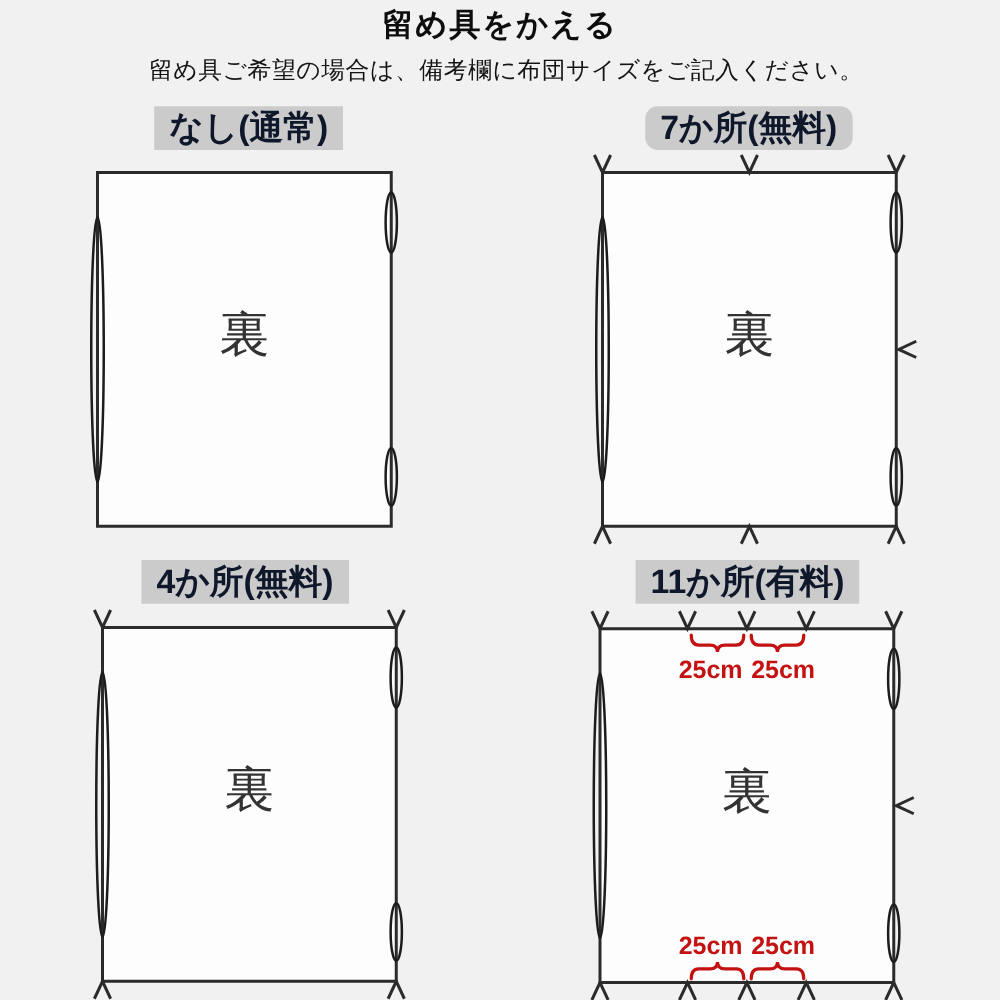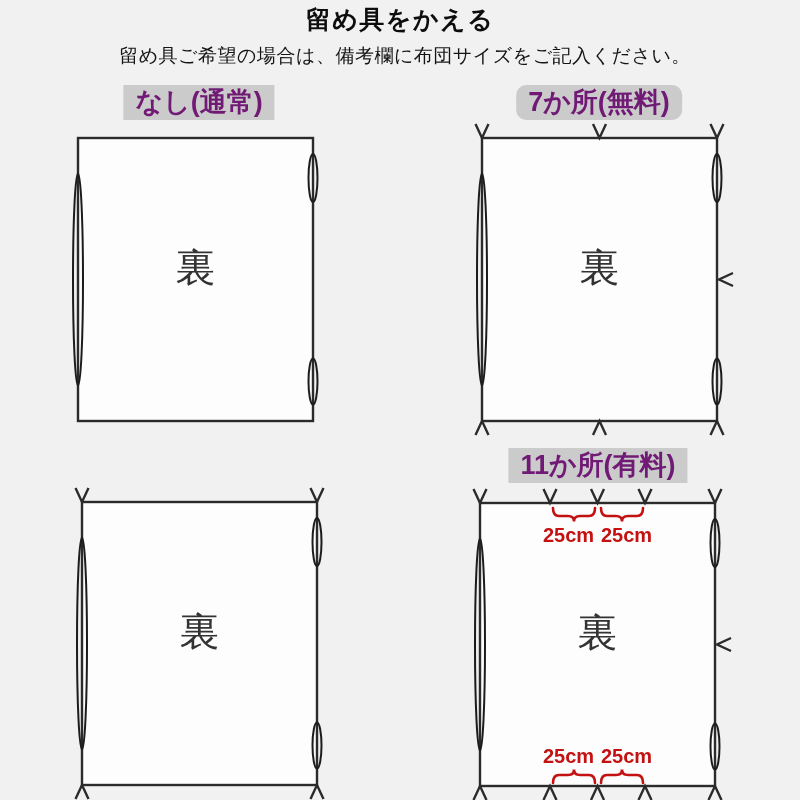--- a/index.html
+++ b/index.html
@@ -4,21 +4,21 @@
 <style>
   html,body{margin:0;padding:0;}
   body{background:#f1f1f2;font-family:"Liberation Sans","DejaVu Sans",sans-serif;}
   .canvas{position:relative;width:800px;height:800px;margin:0 auto;background:#f1f1f2;overflow:hidden;}
 
   .page-title{position:absolute;top:3px;left:0;width:800px;margin:0;text-align:center;
     font-size:25px;font-weight:bold;color:#0d0d0d;letter-spacing:1.5px;}
   .page-subtitle{position:absolute;top:38px;left:0;width:800px;margin:5px;text-align:center;
     font-size:19px;font-weight:400;color:#141414;letter-spacing:0.5px;white-space:nowrap;}
 
-  .panel-label{position:absolute;transform:translateX(-50%);background:#cbcbcb;color:#701a75;
+  .panel-label{position:absolute;transform:translateX(-50%);background:#cbcbcb;color:#0f172a;
     font-size:27px;font-weight:bold;line-height:31px;padding:2px 12px;white-space:nowrap;text-align:right;}
 
   .diagram{position:absolute;overflow:visible;}
   .cover{fill:#fdfdfd;stroke:#2b2b2b;stroke-width:2.4;}
   .loop{fill:none;stroke:#1c1c1c;stroke-width:2;}
   .mark{fill:none;stroke:#2b2b2b;stroke-width:2.4;}
   .brace{fill:none;stroke:#c41212;stroke-width:2.6;stroke-linecap:round;}
   .back-text{font-family:"Liberation Sans","DejaVu Sans",sans-serif;font-size:40px;font-weight:500;
     fill:#333;text-anchor:middle;}
   .measure-text{font-family:"Liberation Sans","DejaVu Sans",sans-serif;font-size:20px;font-weight:bold;
@@ -50,20 +50,21 @@
     <polyline class="mark" points="13.5,6 20,20 26.5,6"></polyline>
     <polyline class="mark" points="131,6 137.5,20 144,6"></polyline>
     <polyline class="mark" points="248.5,6 255,20 261.5,6"></polyline>
     <polyline class="mark" points="13.5,317 20,303 26.5,317"></polyline>
     <polyline class="mark" points="131,317 137.5,303 144,317"></polyline>
     <polyline class="mark" points="248.5,317 255,303 261.5,317"></polyline>
     <polyline class="mark" points="271,155 257,161.5 271,168"></polyline>
     <text class="back-text" x="137.5" y="163">裏</text>
   </svg>
 
+  <div class="panel-label" style="left:196px;top:448px;">4か所(無料)</div>
   <svg class="diagram" style="left:62px;top:482px;" width="290" height="330" viewBox="0 0 290 330">
     <rect class="cover" x="20" y="20" width="235" height="283"></rect>
     <ellipse class="loop" cx="20" cy="161.5" rx="5" ry="106"></ellipse>
     <ellipse class="loop" cx="255" cy="60" rx="4.5" ry="24"></ellipse>
     <ellipse class="loop" cx="255" cy="263.5" rx="4.5" ry="23"></ellipse>
     <polyline class="mark" points="13.5,6 20,20 26.5,6"></polyline>
     <polyline class="mark" points="248.5,6 255,20 261.5,6"></polyline>
     <polyline class="mark" points="13.5,317 20,303 26.5,317"></polyline>
     <polyline class="mark" points="248.5,317 255,303 261.5,317"></polyline>
     <text class="back-text" x="137.5" y="163">裏</text>

